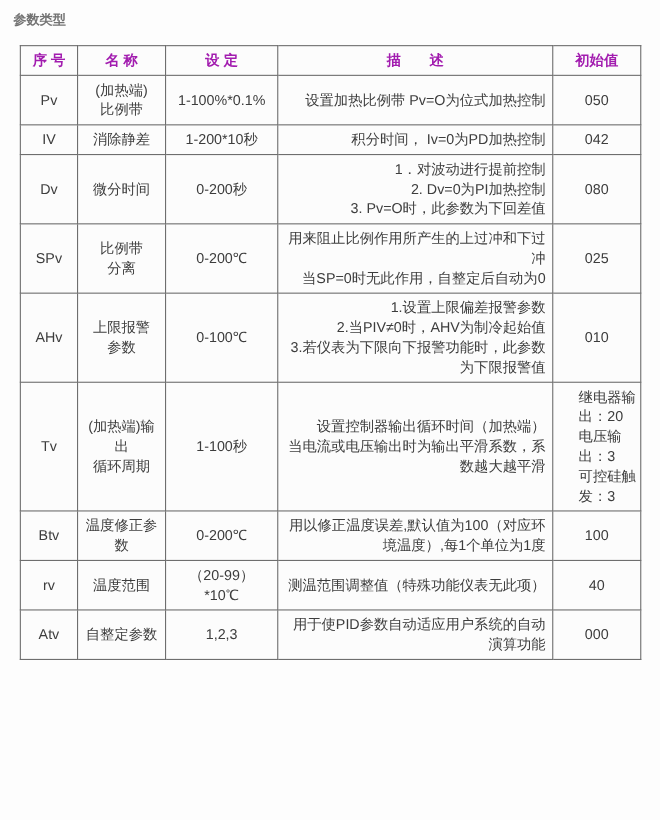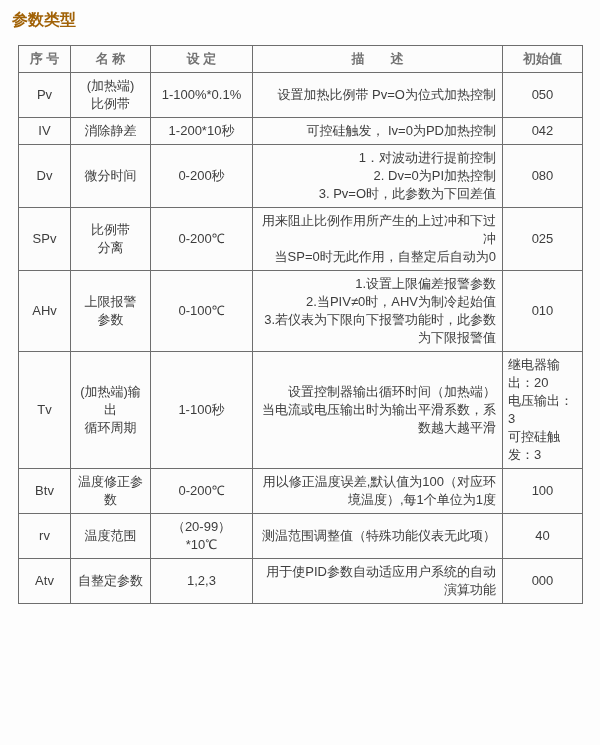--- a/index.html
+++ b/index.html
@@ -10,23 +10,23 @@
     color: #3a3a3a;
   }
   .page {
     width: 600px;
     min-height: 745px;
     box-sizing: border-box;
     padding: 8px 10px 6px 10px;
     background: #fdfdfd;
   }
   .title {
-    font-size: 16px;
+    font-size: 12px;
     font-weight: bold;
-    color: #a16207;
+    color: #737373;
     margin: 2px 0 14px 2px;
   }
   .intro, .footnote {
     font-size: 15px;
     line-height: 25px;
     color: #3a3a3a;
     margin: 0 2px 11px 6px;
     text-indent: 9px;
   }
   table.param-table {
@@ -41,31 +41,31 @@
   .param-table th, .param-table td {
     border: 1px solid #6e6e6e;
     padding: 4px 6px;
     line-height: 18px;
     vertical-align: middle;
     overflow: hidden;
   }
   .param-table th {
     font-weight: bold;
     text-align: center;
-    color: #737373;
+    color: #a21caf;
   }
   .c-id, .c-name, .c-set, .c-init {
     text-align: center;
     white-space: pre-line;
   }
   .c-desc {
     text-align: right;
     white-space: pre-line;
   }
-  .c-init.left { text-align: left; padding-left: 5px; padding-right: 2px; }
+  .c-init.left { text-align: left; padding-left: 23px; padding-right: 2px; }
   col.w-id   { width: 52px; }
   col.w-name { width: 80px; }
   col.w-set  { width: 102px; }
   col.w-desc { width: 250px; }
   col.w-init { width: 80px; }
 </style>
 </head>
 <body>
 
 <div class="page">
@@ -94,21 +94,21 @@
           <td class="c-name">(加热端)
 比例带</td>
           <td class="c-set">1-100%*0.1%</td>
           <td class="c-desc">设置加热比例带 Pv=O为位式加热控制</td>
           <td class="c-init">050</td>
         </tr>
         <tr>
           <td class="c-id">IV</td>
           <td class="c-name">消除静差</td>
           <td class="c-set">1-200*10秒</td>
-          <td class="c-desc">可控硅触发， Iv=0为PD加热控制</td>
+          <td class="c-desc">积分时间， Iv=0为PD加热控制</td>
           <td class="c-init">042</td>
         </tr>
         <tr>
           <td class="c-id">Dv</td>
           <td class="c-name">微分时间</td>
           <td class="c-set">0-200秒</td>
           <td class="c-desc">1．对波动进行提前控制
 2. Dv=0为PI加热控制
 3. Pv=O时，此参数为下回差值</td>
           <td class="c-init">080</td>

